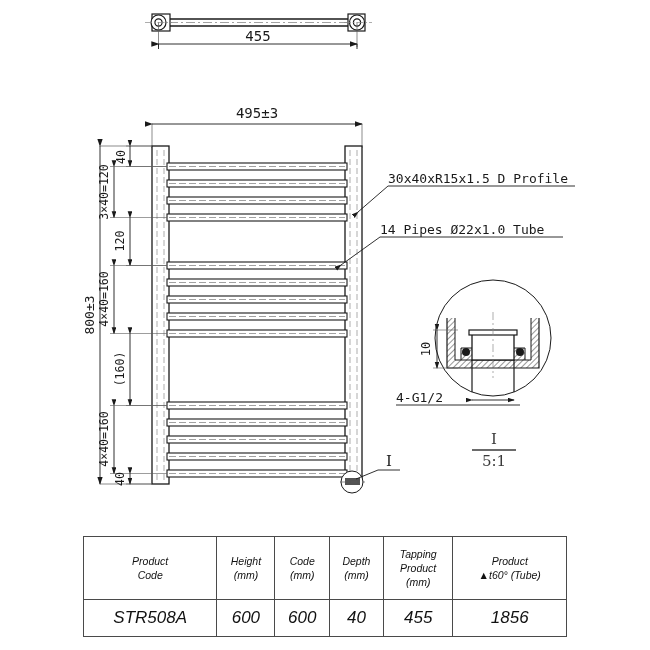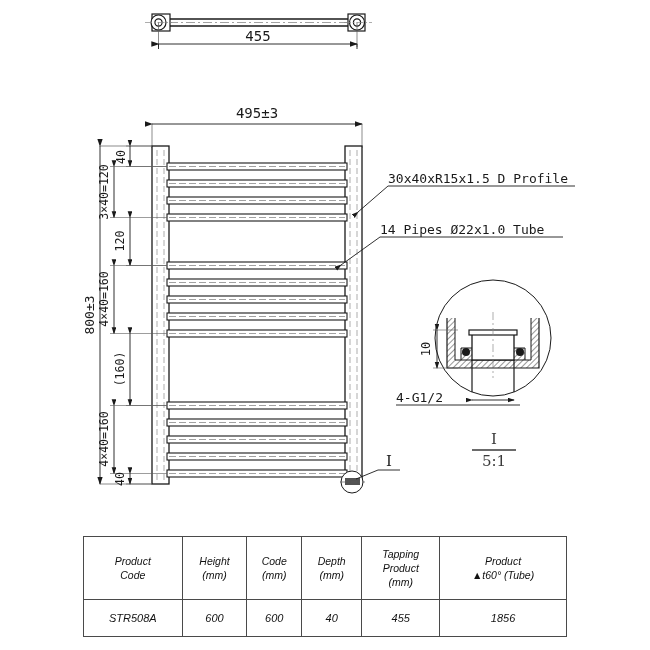--- a/index.html
+++ b/index.html
@@ -5,21 +5,21 @@
   html,body{margin:0;padding:0;background:#ffffff;}
   body{width:650px;height:650px;position:relative;overflow:hidden;
        font-family:"DejaVu Sans Mono","Liberation Mono",monospace;color:#1a1a1a;}
   .stage{position:absolute;inset:0;border-radius:28px;}
   svg.draw{position:absolute;left:0;top:0;width:650px;height:650px;}
   .tbl{position:absolute;left:83px;top:536px;width:484px;
        border-collapse:collapse;font-family:"Liberation Sans",sans-serif;font-style:italic;}
   .tbl td,.tbl th{border:1px solid #4a4a4a;text-align:center;
        font-weight:normal;font-size:10.5px;line-height:1.35;color:#111;padding:4px 1px;}
   .tbl thead td{height:54px;vertical-align:middle;}
-  .tbl tbody td{height:28px;vertical-align:middle;font-size:11px;}
+  .tbl tbody td{height:28px;vertical-align:middle;font-size:17px;}
   .hl{display:block;}
 </style>
 </head>
 <body>
 
 <div class="stage">
 
 <svg class="draw" viewBox="0 0 650 650">
   <defs>
     <marker id="ar" markerWidth="9" markerHeight="9" refX="8" refY="3" orient="auto" markerUnits="strokeWidth">

